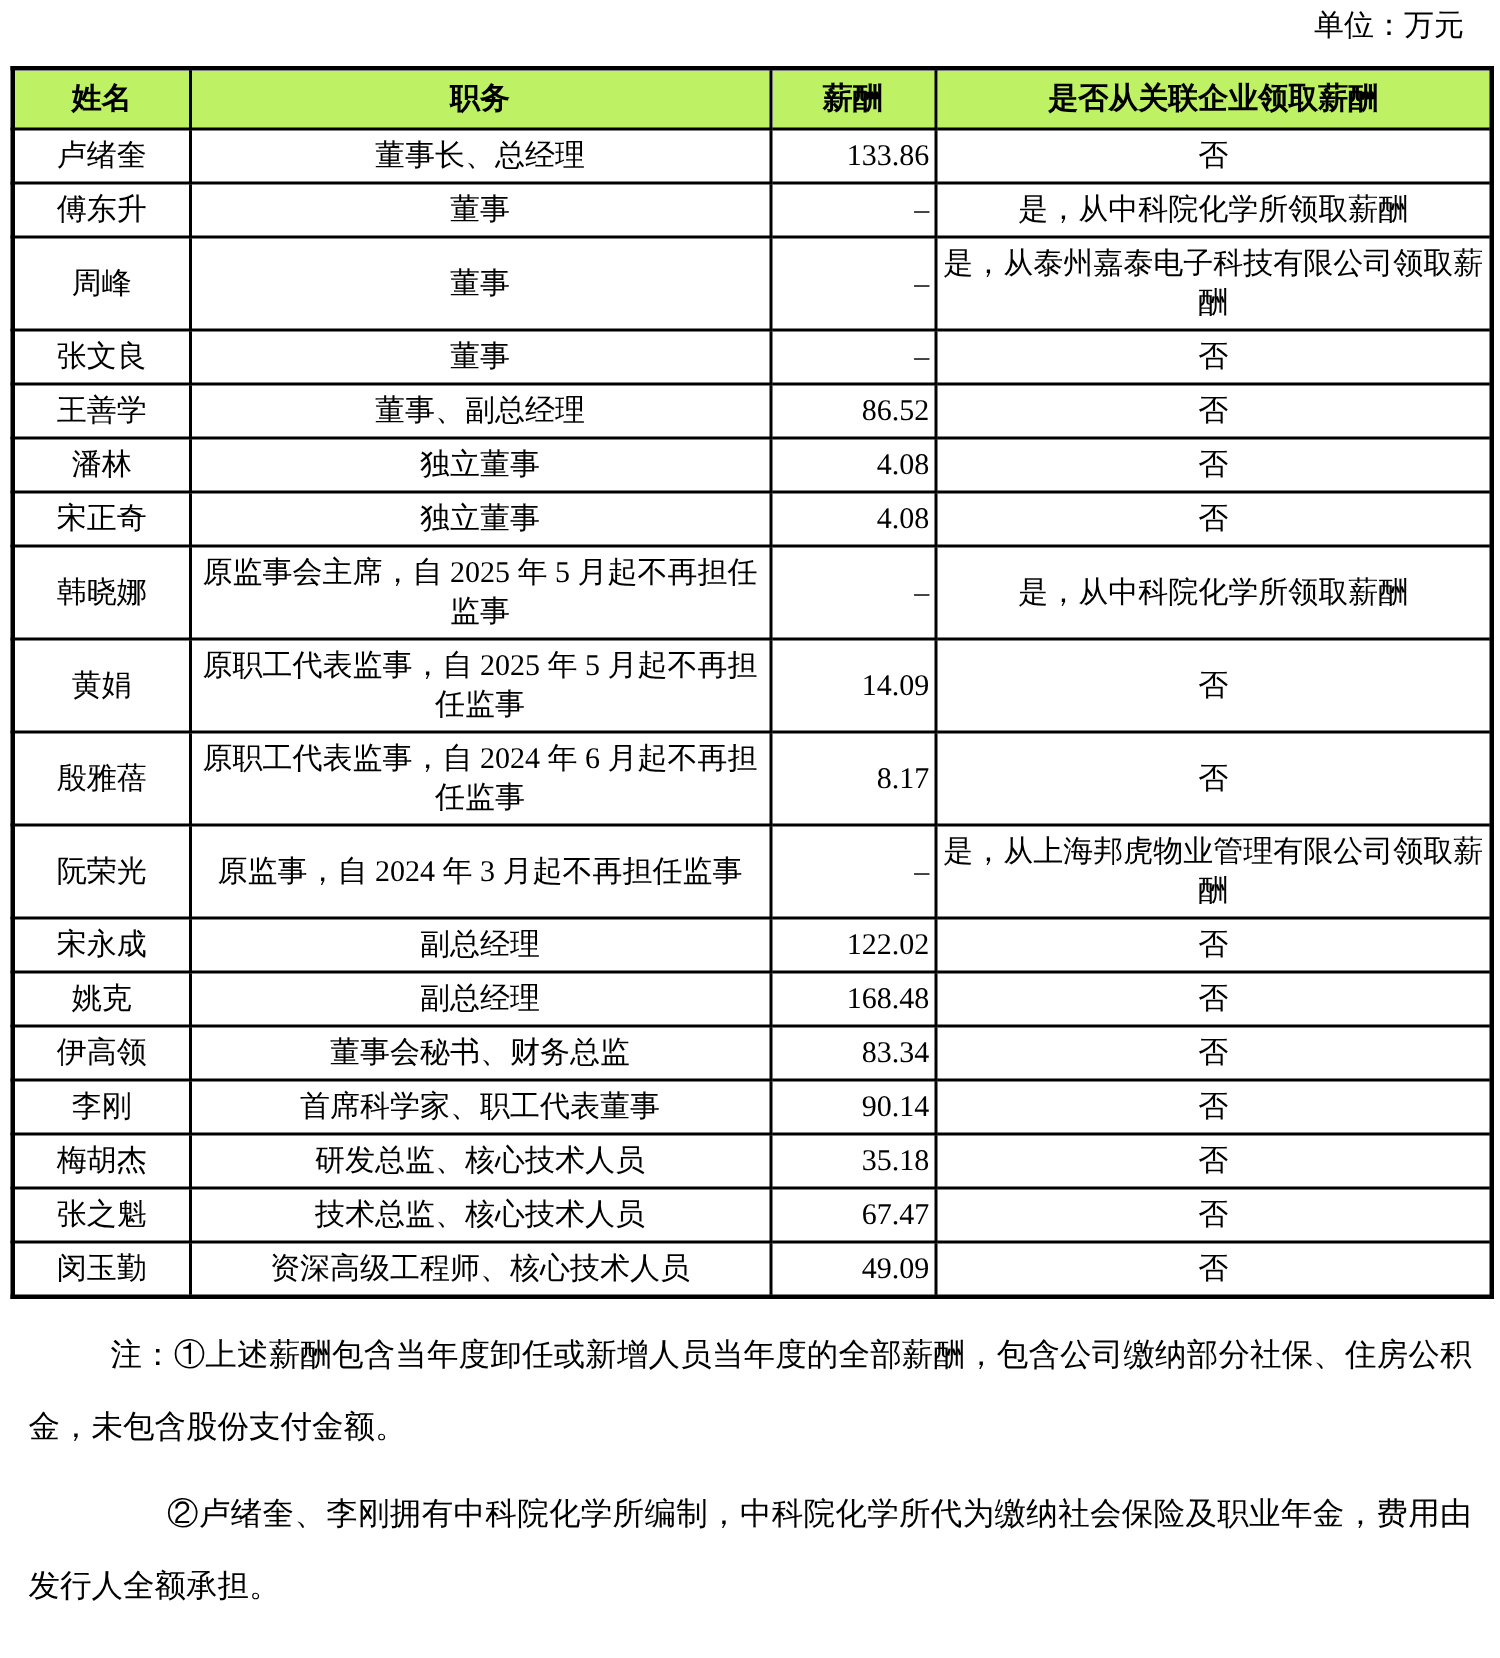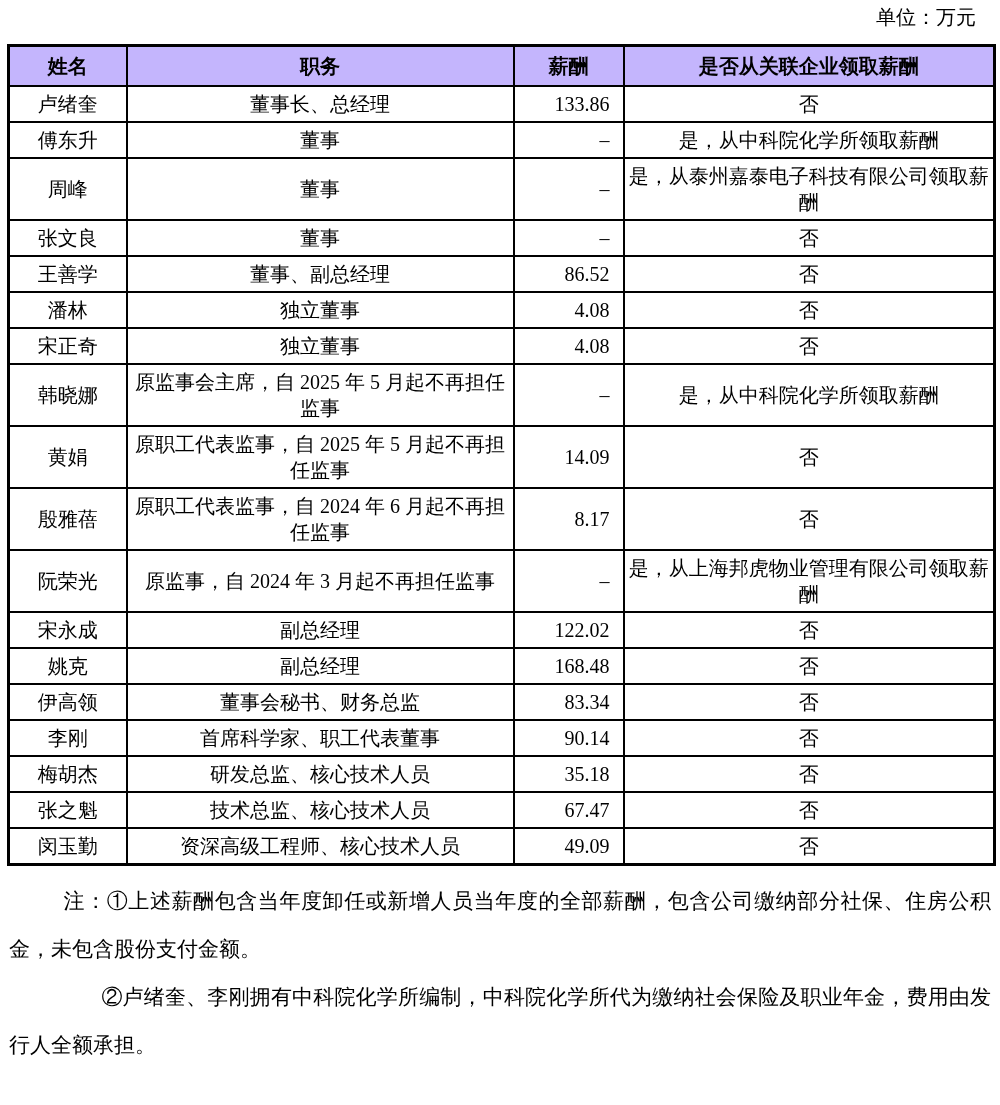--- a/index.html
+++ b/index.html
@@ -32,40 +32,40 @@
   table.comp-table td {
     border: 2px solid #000000;
     font-size: 20px;
     line-height: 26px;
     text-align: center;
     vertical-align: middle;
     padding: 4px 3px;
     overflow: hidden;
   }
   table.comp-table th {
-    background: #c4b5fd;
+    background: #bef264;
     font-weight: bold;
     padding: 6px 3px;
   }
   table.comp-table td.num {
     text-align: right;
-    padding-right: 13px;
+    padding-right: 3px;
     font-family: Liberation Serif, serif;
   }
   .col-name     { width: 118px; }
   .col-position { width: 387px; }
   .col-salary   { width: 110px; }
   .col-related  { width: 371px; }
   .notes {
     margin: 13px 9px 0 9px;
     font-size: 21px;
     line-height: 48px;
     text-align: justify;
   }
-  .notes p { margin: 0; font-family: Liberation Mono, monospace; }
+  .notes p { margin: 10px; }
   .notes p.note-1 { text-indent: 2.6em; }
   .notes p.note-2 { text-indent: 4.4em; }
 </style>
 </head>
 <body>
 
 <div class="unit-label">单位：万元</div>
 
 <table class="comp-table">
   <colgroup>

